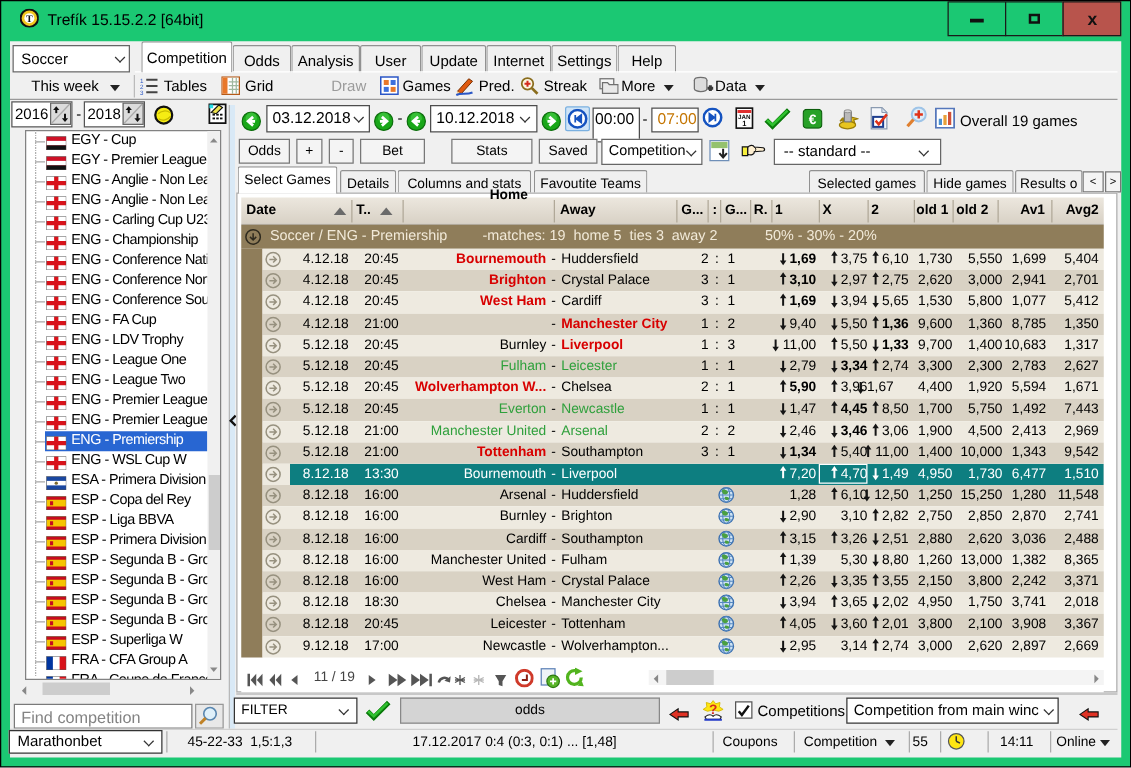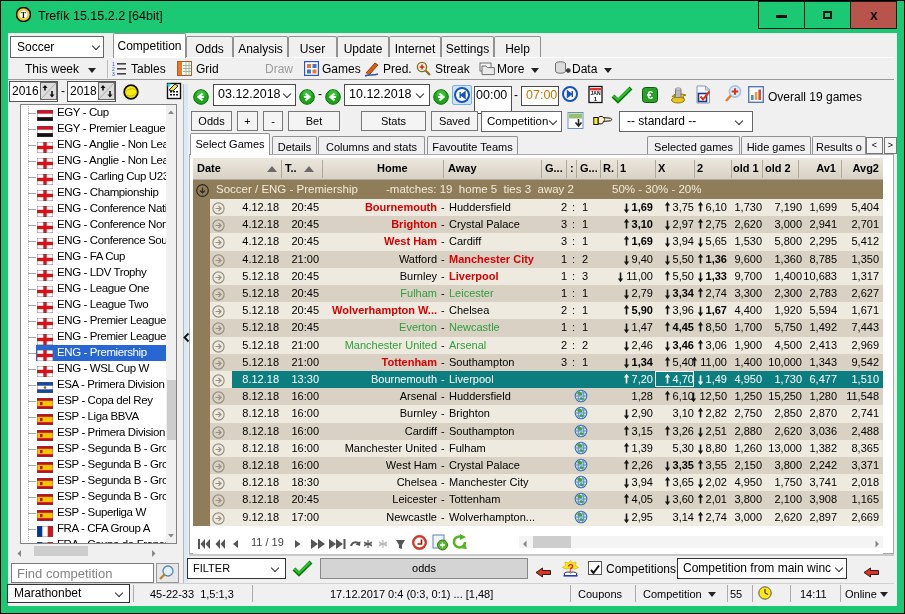--- a/index.html
+++ b/index.html
@@ -530,21 +530,21 @@
 <div class="tab" style="left:458px;width:93px;line-height:21px;overflow:hidden">Selected games</div>
 <div class="tab" style="left:552px;width:70px;line-height:21px;overflow:hidden">Hide games</div>
 <div class="tab" style="left:623px;width:54px;line-height:21px;overflow:hidden">Results o</div>
 </div>
 <div class="a btn" style="left:866px;top:137px;width:17px;height:17px;line-height:15px;font-size:9px">&lt;</div>
 <div class="a btn" style="left:884px;top:137px;width:13px;height:17px;line-height:15px;font-size:9px">&gt;</div>
 <div class="a" style="left:189px;top:154px;width:705px;height:400px;background:#fff;border:1px solid #aaa"></div>
 <div class="a" style="left:193px;top:158px;width:690px;height:22px;background:linear-gradient(#ece7de,#d8d1c5);border-bottom:1px solid #b0a89a"></div>
 <div class="a" style="left:197px;top:162px;font-size:11px;font-weight:bold">Date</div>
 <div class="a" style="left:285px;top:162px;font-size:11px;font-weight:bold">T..</div>
-<div class="a" style="left:377px;top:162px;width:60px;text-align:left;font-size:11px;font-weight:bold">Home</div>
+<div class="a" style="left:377px;top:150px;width:60px;text-align:center;font-size:11px;font-weight:bold">Home</div>
 <div class="a" style="left:448px;top:162px;font-size:11px;font-weight:bold">Away</div>
 <div class="a" style="left:545px;top:162px;font-size:11px;font-weight:bold">G...</div>
 <div class="a" style="left:570px;top:162px;font-size:11px;font-weight:bold">:</div>
 <div class="a" style="left:580px;top:162px;font-size:11px;font-weight:bold">G...</div>
 <div class="a" style="left:603px;top:162px;font-size:11px;font-weight:bold">R.</div>
 <div class="a" style="left:620px;top:162px;font-size:11px;font-weight:bold">1</div>
 <div class="a" style="left:658px;top:162px;font-size:11px;font-weight:bold">X</div>
 <div class="a" style="left:697px;top:162px;font-size:11px;font-weight:bold">2</div>
 <div class="a" style="left:733px;top:162px;font-size:11px;font-weight:bold">old 1</div>
 <div class="a" style="left:765px;top:162px;font-size:11px;font-weight:bold">old 2</div>
@@ -594,21 +594,21 @@
       </svg>1,69</div>
 <div class="cell r" style="left:432px;width:52px;color:#000;font-weight:normal"><svg width="7" height="11" style="margin-right:2px;vertical-align:-1px">
         <line x1="3.5" y1="3.5" x2="3.5" y2="10.5" stroke="#141414" stroke-width="1.6"></line>
         <path d="M0.9 4.6 L3.5 0.8 L6.1 4.6 z" fill="#141414"></path>
       </svg>3,75</div>
 <div class="cell r" style="left:465px;width:52px;color:#000;font-weight:normal"><svg width="7" height="11" style="margin-right:2px;vertical-align:-1px">
         <line x1="3.5" y1="3.5" x2="3.5" y2="10.5" stroke="#141414" stroke-width="1.6"></line>
         <path d="M0.9 4.6 L3.5 0.8 L6.1 4.6 z" fill="#141414"></path>
       </svg>6,10</div>
 <div class="cell r" style="left:504px;width:48px;color:#000">1,730</div>
-<div class="cell r" style="left:544px;width:48px;color:#000">7,190</div>
+<div class="cell r" style="left:544px;width:48px;color:#000">5,550</div>
 <div class="cell r" style="left:579px;width:48px;color:#000">1,699</div>
 <div class="cell r" style="left:621px;width:48px;color:#000">5,404</div>
 </div>
 <div class="row" style="top:216px;height:17px;background:#d9d2c4">
 <div style="position:absolute;left:2px;top:2px;width:13px;height:13px"><svg width="13" height="13">
         <circle cx="6.5" cy="6.5" r="5.6" fill="none" stroke="#97917f" stroke-width="1.2"></circle>
         <path d="M3.5 6.5 h5 M6.5 4 l2.5 2.5 -2.5 2.5" stroke="#97917f" stroke-width="1.2" fill="none"></path>
       </svg></div>
 <div class="cell r" style="left:9px;width:60px;color:#000">4.12.18</div>
 <div class="cell r" style="left:69px;width:40px;color:#000">20:45</div>
@@ -655,31 +655,30 @@
 <div class="cell r" style="left:432px;width:52px;color:#000;font-weight:normal"><svg width="7" height="11" style="margin-right:2px;vertical-align:-3px">
         <line x1="3.5" y1="0.5" x2="3.5" y2="7.5" stroke="#141414" stroke-width="1.6"></line>
         <path d="M0.9 6.4 L3.5 10.2 L6.1 6.4 z" fill="#141414"></path>
       </svg>3,94</div>
 <div class="cell r" style="left:465px;width:52px;color:#000;font-weight:normal"><svg width="7" height="11" style="margin-right:2px;vertical-align:-3px">
         <line x1="3.5" y1="0.5" x2="3.5" y2="7.5" stroke="#141414" stroke-width="1.6"></line>
         <path d="M0.9 6.4 L3.5 10.2 L6.1 6.4 z" fill="#141414"></path>
       </svg>5,65</div>
 <div class="cell r" style="left:504px;width:48px;color:#000">1,530</div>
 <div class="cell r" style="left:544px;width:48px;color:#000">5,800</div>
-<div class="cell r" style="left:579px;width:48px;color:#000">2,295</div>
+<div class="cell r" style="left:579px;width:48px;color:#000">1,077</div>
 <div class="cell r" style="left:621px;width:48px;color:#000">5,412</div>
 </div>
 <div class="row" style="top:251px;height:17px;background:#d9d2c4">
 <div style="position:absolute;left:2px;top:2px;width:13px;height:13px"><svg width="13" height="13">
         <circle cx="6.5" cy="6.5" r="5.6" fill="none" stroke="#97917f" stroke-width="1.2"></circle>
         <path d="M3.5 6.5 h5 M6.5 4 l2.5 2.5 -2.5 2.5" stroke="#97917f" stroke-width="1.2" fill="none"></path>
       </svg></div>
 <div class="cell r" style="left:9px;width:60px;color:#000">4.12.18</div>
 <div class="cell r" style="left:69px;width:40px;color:#000">21:00</div>
-<div class="cell r" style="left:67px;width:160px;color:#000;font-weight:normal">Watford</div>
 <div class="cell" style="left:231px;color:#000">-</div>
 <div class="cell" style="left:239px;color:#d80000;font-weight:bold">Manchester City</div>
 <div class="cell r" style="left:337px;width:20px;">1</div>
 <div class="cell" style="left:362px;">:</div>
 <div class="cell" style="left:372px;">2</div>
 <div class="cell r" style="left:391px;width:52px;color:#000;font-weight:normal"><svg width="7" height="11" style="margin-right:2px;vertical-align:-3px">
         <line x1="3.5" y1="0.5" x2="3.5" y2="7.5" stroke="#141414" stroke-width="1.6"></line>
         <path d="M0.9 6.4 L3.5 10.2 L6.1 6.4 z" fill="#141414"></path>
       </svg>9,40</div>
 <div class="cell r" style="left:432px;width:52px;color:#000;font-weight:normal"><svg width="7" height="11" style="margin-right:2px;vertical-align:-3px">
@@ -769,21 +768,21 @@
 <div class="cell" style="left:362px;">:</div>
 <div class="cell" style="left:372px;">1</div>
 <div class="cell r" style="left:391px;width:52px;color:#000;font-weight:bold"><svg width="7" height="11" style="margin-right:2px;vertical-align:-1px">
         <line x1="3.5" y1="3.5" x2="3.5" y2="10.5" stroke="#141414" stroke-width="1.6"></line>
         <path d="M0.9 4.6 L3.5 0.8 L6.1 4.6 z" fill="#141414"></path>
       </svg>5,90</div>
 <div class="cell r" style="left:432px;width:52px;color:#000;font-weight:normal"><svg width="7" height="11" style="margin-right:2px;vertical-align:-1px">
         <line x1="3.5" y1="3.5" x2="3.5" y2="10.5" stroke="#141414" stroke-width="1.6"></line>
         <path d="M0.9 4.6 L3.5 0.8 L6.1 4.6 z" fill="#141414"></path>
       </svg>3,96</div>
-<div class="cell r" style="left:465px;width:52px;color:#000;font-weight:bold"><svg width="7" height="11" style="margin-right:2px;vertical-align:-3px">
+<div class="cell r" style="left:453px;width:52px;color:#000;font-weight:normal"><svg width="7" height="11" style="margin-right:2px;vertical-align:-3px">
         <line x1="3.5" y1="0.5" x2="3.5" y2="7.5" stroke="#141414" stroke-width="1.6"></line>
         <path d="M0.9 6.4 L3.5 10.2 L6.1 6.4 z" fill="#141414"></path>
       </svg>1,67</div>
 <div class="cell r" style="left:504px;width:48px;color:#000">4,400</div>
 <div class="cell r" style="left:544px;width:48px;color:#000">1,920</div>
 <div class="cell r" style="left:579px;width:48px;color:#000">5,594</div>
 <div class="cell r" style="left:621px;width:48px;color:#000">1,671</div>
 </div>
 <div class="row" style="top:319px;height:18px;background:#d9d2c4">
 <div style="position:absolute;left:2px;top:2px;width:13px;height:13px"><svg width="13" height="13">
@@ -1045,21 +1044,21 @@
         <circle cx="7" cy="7" r="5.8" fill="#cfe3f4" stroke="#3a6fb0" stroke-width="1.1"></circle>
         <ellipse cx="7" cy="7" rx="2.8" ry="5.8" fill="none" stroke="#5588c0" stroke-width="0.9"></ellipse>
         <path d="M1.4 7 h11.2 M2.2 4 h9.6 M2.2 10 h9.6" stroke="#5588c0" stroke-width="0.9"></path>
         <path d="M3.8 2.8 C6 2.3 8 3.4 8.5 5 C8 6.5 6 7 4.8 6.2 C3.7 5.5 3.3 3.8 3.8 2.8 z" fill="#4aa040"></path>
         <path d="M6 8.5 C7.5 8 9.2 8.8 9.4 10 C8.6 11.2 7 11.3 6.2 10.5 C5.6 9.8 5.6 9 6 8.5 z" fill="#4aa040"></path>
       </svg></div>
 <div class="cell r" style="left:391px;width:52px;color:#000;font-weight:normal"><svg width="7" height="11" style="margin-right:2px;vertical-align:-1px">
         <line x1="3.5" y1="3.5" x2="3.5" y2="10.5" stroke="#141414" stroke-width="1.6"></line>
         <path d="M0.9 4.6 L3.5 0.8 L6.1 4.6 z" fill="#141414"></path>
       </svg>2,26</div>
-<div class="cell r" style="left:432px;width:52px;color:#000;font-weight:bold"><svg width="7" height="11" style="margin-right:2px;vertical-align:-3px">
+<div class="cell r" style="left:432px;width:52px;color:#000;font-weight:normal"><svg width="7" height="11" style="margin-right:2px;vertical-align:-3px">
         <line x1="3.5" y1="0.5" x2="3.5" y2="7.5" stroke="#141414" stroke-width="1.6"></line>
         <path d="M0.9 6.4 L3.5 10.2 L6.1 6.4 z" fill="#141414"></path>
       </svg>3,35</div>
 <div class="cell r" style="left:465px;width:52px;color:#000;font-weight:normal"><svg width="7" height="11" style="margin-right:2px;vertical-align:-1px">
         <line x1="3.5" y1="3.5" x2="3.5" y2="10.5" stroke="#141414" stroke-width="1.6"></line>
         <path d="M0.9 4.6 L3.5 0.8 L6.1 4.6 z" fill="#141414"></path>
       </svg>3,55</div>
 <div class="cell r" style="left:504px;width:48px;color:#000">2,150</div>
 <div class="cell r" style="left:544px;width:48px;color:#000">3,800</div>
 <div class="cell r" style="left:579px;width:48px;color:#000">2,242</div>
@@ -1124,21 +1123,21 @@
         <line x1="3.5" y1="0.5" x2="3.5" y2="7.5" stroke="#141414" stroke-width="1.6"></line>
         <path d="M0.9 6.4 L3.5 10.2 L6.1 6.4 z" fill="#141414"></path>
       </svg>3,60</div>
 <div class="cell r" style="left:465px;width:52px;color:#000;font-weight:normal"><svg width="7" height="11" style="margin-right:2px;vertical-align:-1px">
         <line x1="3.5" y1="3.5" x2="3.5" y2="10.5" stroke="#141414" stroke-width="1.6"></line>
         <path d="M0.9 4.6 L3.5 0.8 L6.1 4.6 z" fill="#141414"></path>
       </svg>2,01</div>
 <div class="cell r" style="left:504px;width:48px;color:#000">3,800</div>
 <div class="cell r" style="left:544px;width:48px;color:#000">2,100</div>
 <div class="cell r" style="left:579px;width:48px;color:#000">3,908</div>
-<div class="cell r" style="left:621px;width:48px;color:#000">1,165</div>
+<div class="cell r" style="left:621px;width:48px;color:#000">3,367</div>
 </div>
 <div class="row" style="top:509px;height:17px;background:#eeeae0">
 <div style="position:absolute;left:2px;top:2px;width:13px;height:13px"><svg width="13" height="13">
         <circle cx="6.5" cy="6.5" r="5.6" fill="none" stroke="#97917f" stroke-width="1.2"></circle>
         <path d="M3.5 6.5 h5 M6.5 4 l2.5 2.5 -2.5 2.5" stroke="#97917f" stroke-width="1.2" fill="none"></path>
       </svg></div>
 <div class="cell r" style="left:9px;width:60px;color:#000">9.12.18</div>
 <div class="cell r" style="left:69px;width:40px;color:#000">17:00</div>
 <div class="cell r" style="left:67px;width:160px;color:#000;font-weight:normal">Newcastle</div>
 <div class="cell" style="left:231px;color:#000">-</div>

